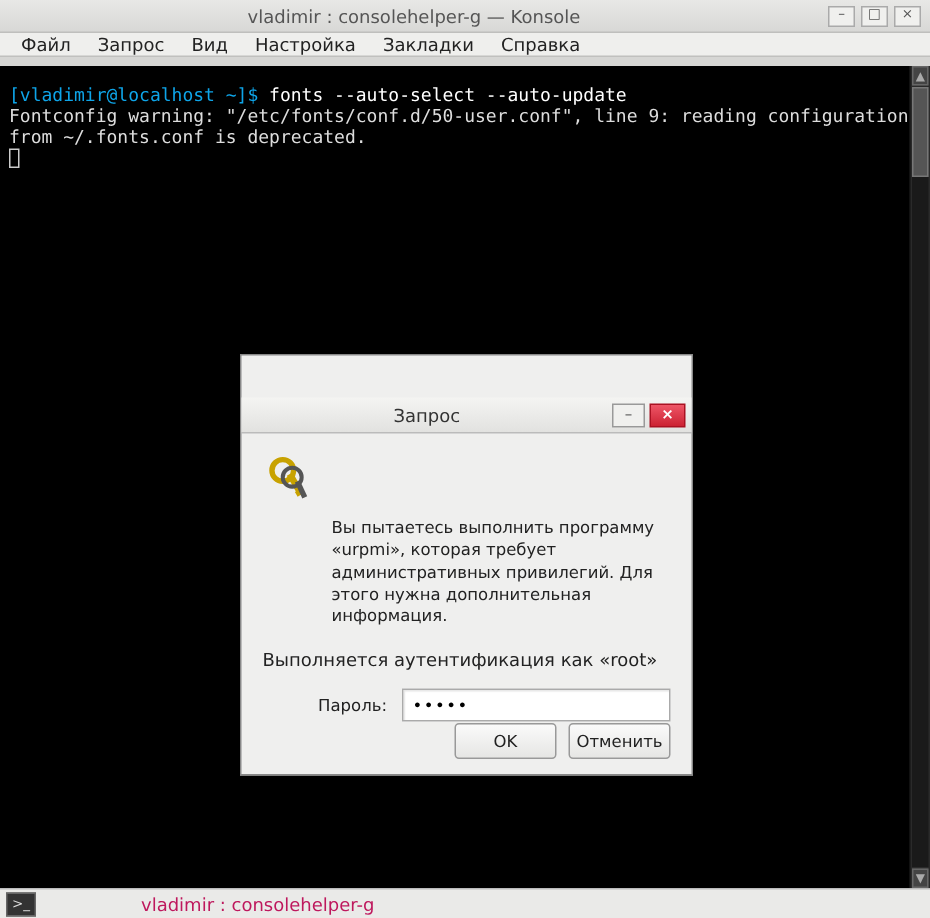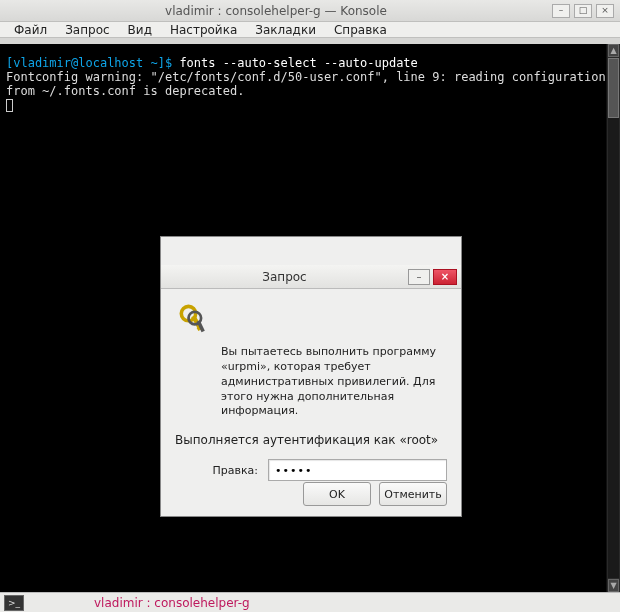--- a/index.html
+++ b/index.html
@@ -212,21 +212,21 @@
           <rect x="18" y="18" width="5" height="16" fill="#c8a200" transform="rotate(-30 18 18)"></rect>
           <rect x="24" y="30" width="5" height="4" fill="#c8a200" transform="rotate(-30 24 30)"></rect>
           <circle cx="22" cy="19" r="7" fill="none" stroke="#555" stroke-width="3"></circle>
           <rect x="24" y="23" width="4" height="13" fill="#555" transform="rotate(-25 24 23)"></rect>
         </svg>
       </div>
       <div class="dlg-msg">Вы пытаетесь выполнить программу «urpmi», которая требует административных привилегий. Для этого нужна дополнительная информация.</div>
     </div>
     <div class="dlg-auth">Выполняется аутентификация как «root»</div>
     <div class="dlg-field">
-      <div class="dlg-label">Правка:</div>
+      <div class="dlg-label">Пароль:</div>
       <input type="text" class="dlg-input" value="•••••" style="">
     </div>
     <div class="dlg-buttons">
       <div class="dlg-action">OK</div>
       <div class="dlg-action">Отменить</div>
     </div>
   </div>
 </div>
 
 <div class="taskbar">

